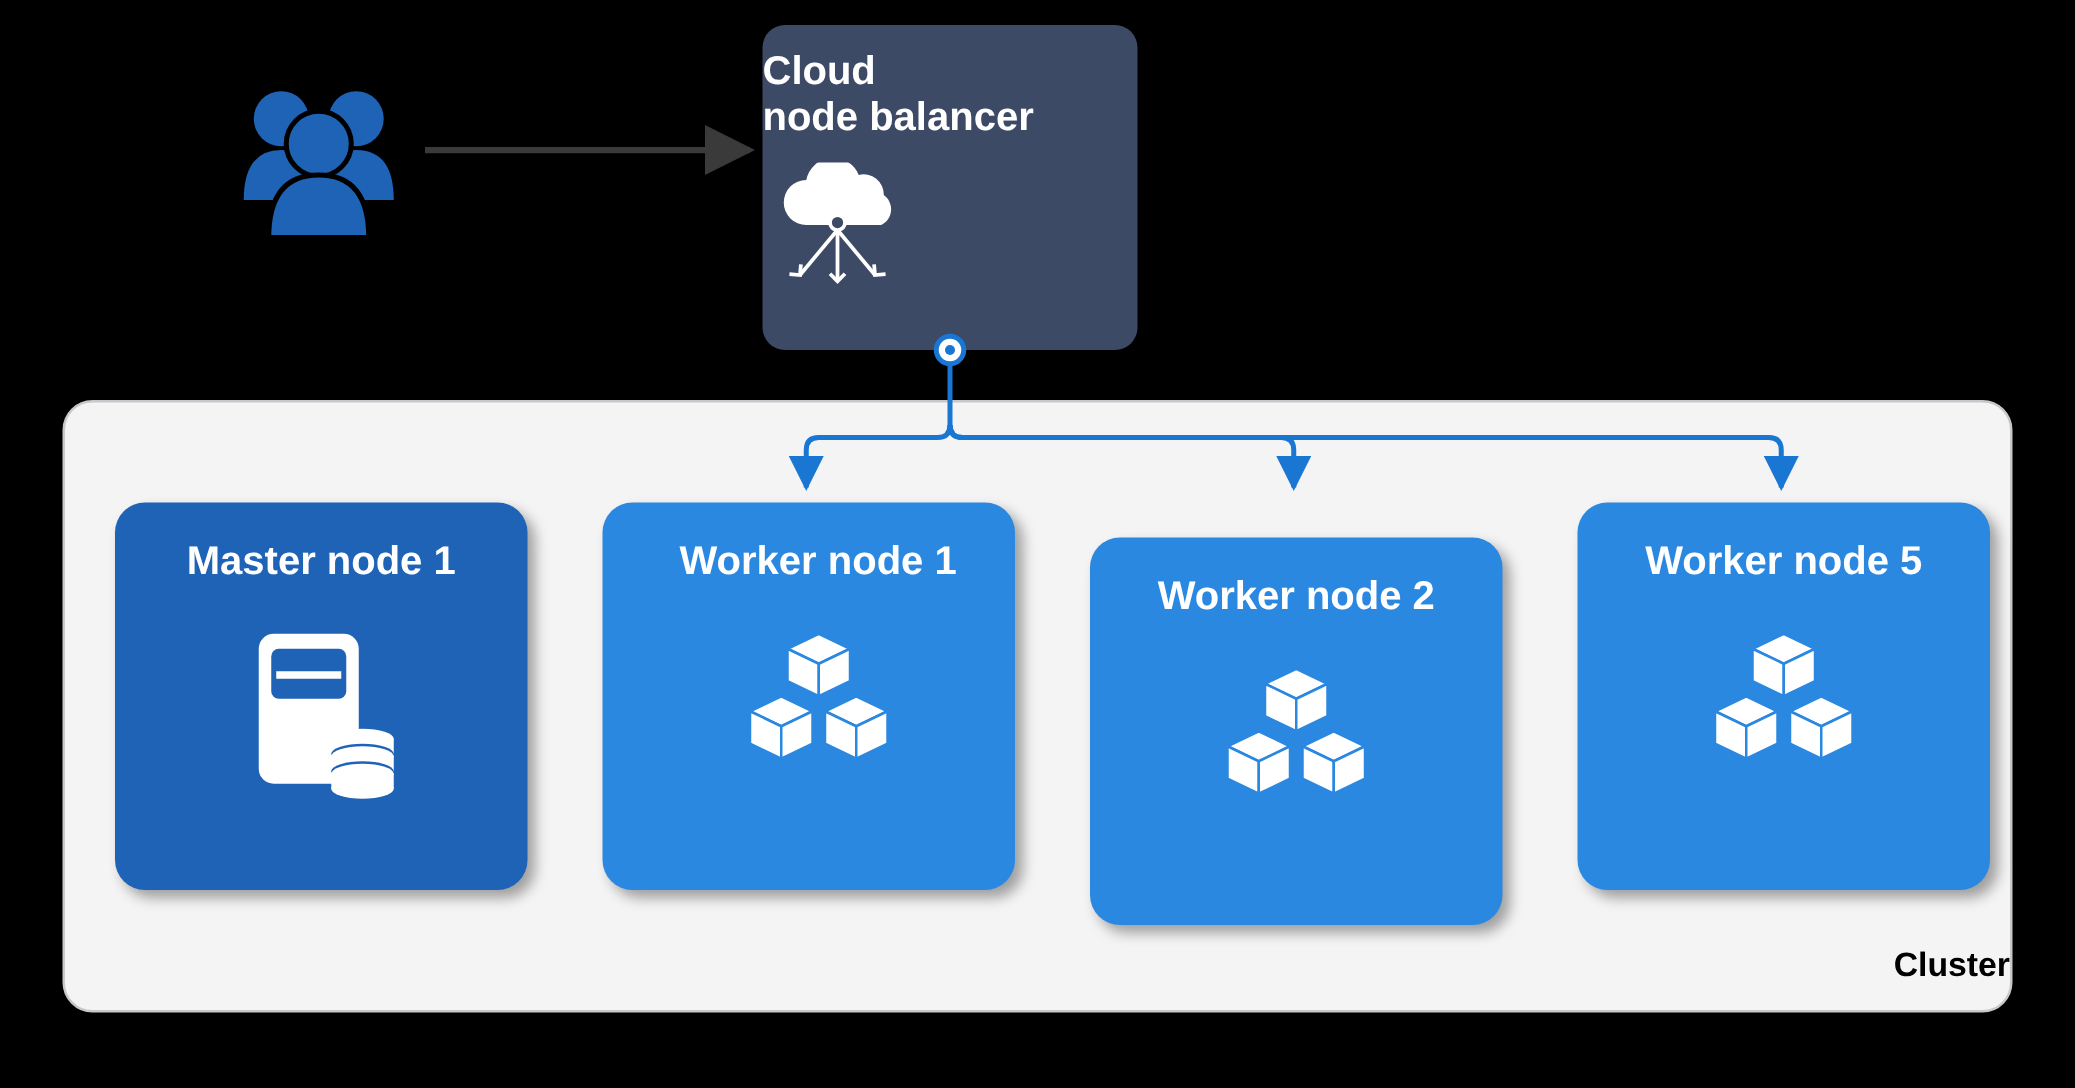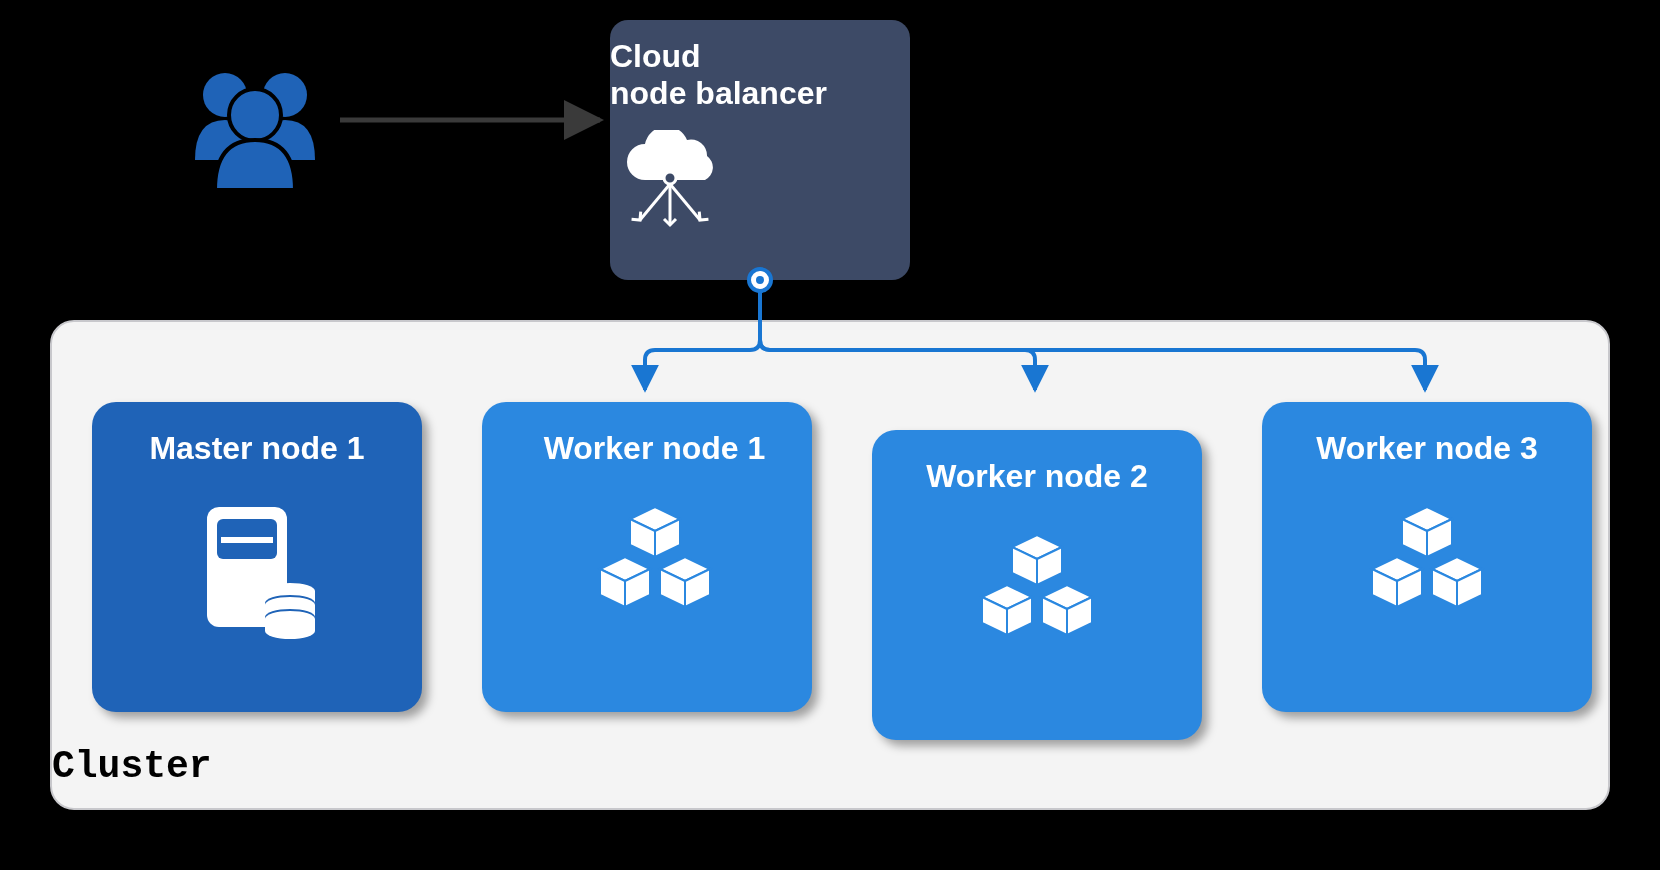--- a/index.html
+++ b/index.html
@@ -56,25 +56,24 @@
     width: 1560px;
     height: 490px;
     background: #f4f4f4;
     border: 2px solid #c8c8cc;
     border-radius: 24px;
   }
   .cluster-label {
     position: absolute;
     left: 0; right: 0;
     bottom: 20px;
-    text-align: left;
-    font-size: 38px;
+    text-align: right;
+    font-size: 27px;
     font-weight: bold;
     color: #000;
-    font-family: Liberation Mono, monospace;
   }
 
   
   .node {
     position: absolute;
     top: 80px;
     width: 330px;
     height: 310px;
     border-radius: 24px;
     text-align: center;
@@ -212,21 +211,21 @@
                 <polygon points="25,0 50,12 25,24 0,12"></polygon>
                 <polygon points="0,12 25,24 25,50 0,38"></polygon>
                 <polygon points="50,12 25,24 25,50 50,38"></polygon>
               </g>
           </g>
         </svg>
       </div>
     </div>
 
     <div class="node worker w3">
-      <div class="node-title">Worker node 3</div>
+      <div class="node-title">Worker node 5</div>
       <div class="node-icon">
         <svg width="150" height="140" viewBox="0 0 150 140">
           <g fill="#fff" stroke="#2b88e0" stroke-width="2">
             <g transform="translate(50,10)">
                 <polygon points="25,0 50,12 25,24 0,12"></polygon>
                 <polygon points="0,12 25,24 25,50 0,38"></polygon>
                 <polygon points="50,12 25,24 25,50 50,38"></polygon>
               </g>
             <g transform="translate(20,60)">
                 <polygon points="25,0 50,12 25,24 0,12"></polygon>

